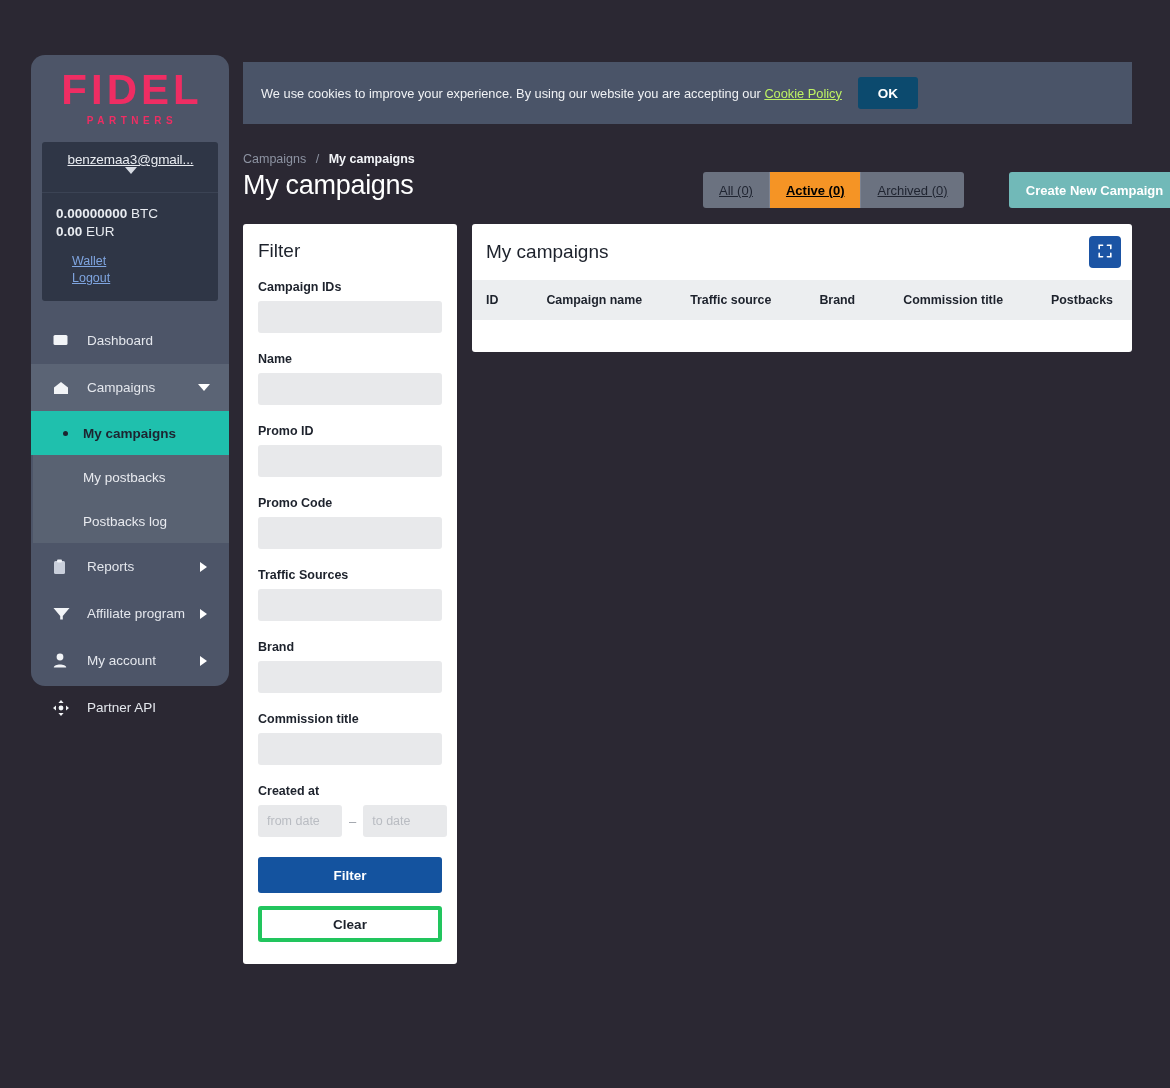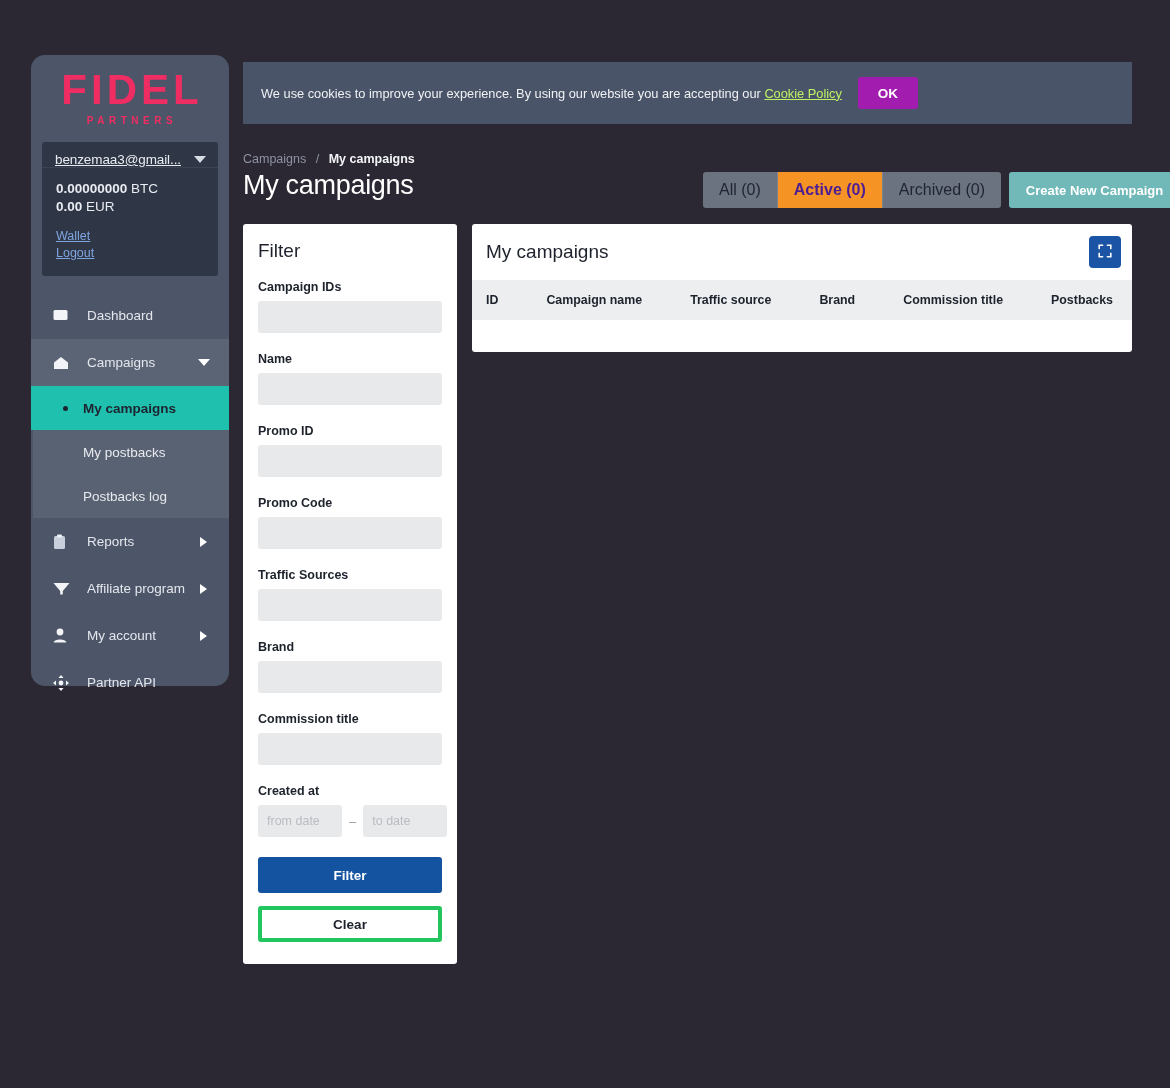--- a/index.html
+++ b/index.html
@@ -53,23 +53,24 @@
   .userbox {
     margin: 8px 11px 0 11px;
     background: #2f3646;
     border-radius: 3px;
     padding: 0;
   }
   .userbox-head {
     display: flex;
     align-items: center;
     justify-content: space-between;
-    padding: 10px 12px 0 13px;
+    padding: 10px 12px 18px 13px;
     border-bottom: 1px solid #3b4354;
     cursor: pointer;
+    flex-direction: column;
   }
   .user-email {
     font-size: 13.5px;
     color: #e9ecf1;
     text-decoration: underline;
     letter-spacing: -0.1px;
   }
   .caret-down {
     width: 0; height: 0;
     border-left: 6px solid transparent;
@@ -88,20 +89,21 @@
   .bal-num { font-weight: 700; }
   .bal-cur { font-weight: 400; }
   .userlinks { padding: 8px 14px 13px 14px; }
   .userlink {
     display: block;
     font-size: 12.5px;
     color: #7fa5e0;
     text-decoration: underline;
     margin-bottom: 3px;
     cursor: pointer;
+    margin-left: 16px;
   }
 
   .nav { margin-top: 16px; }
   .nav-item {
     display: flex;
     align-items: center;
     height: 47px;
     padding-left: 22px;
     color: #e4e7ed;
     font-size: 13.5px;
@@ -177,21 +179,21 @@
     font-size: 12.8px;
     color: #f0f2f5;
   }
   .cookie-link {
     color: #bef264;
     text-decoration: underline;
     cursor: pointer;
   }
   .cookie-ok {
     margin-left: 16px;
-    background: #a21caf;
+    background: #0c4a6e;
     color: #ffffff;
     border: none;
     border-radius: 3px;
     width: 60px;
     height: 32px;
     font-size: 13.5px;
     font-weight: 600;
     cursor: pointer;
     font-family: "Liberation Sans", sans-serif;
   }
@@ -223,29 +225,30 @@
     background: #6b7280;
     border-radius: 3px;
     overflow: hidden;
     height: 36px;
   }
   .tab {
     display: flex;
     align-items: center;
     justify-content: center;
     padding: 8px 16px;
-    font-size: 16px;
+    font-size: 13px;
     color: #1f2430;
     cursor: pointer;
     border-right: 1px solid #7b8291;
+    text-decoration: underline;
   }
   .tab:last-child { border-right: none; }
   .tab.active {
     background: #f59425;
-    color: #4c1d95;
+    color: #000000;
     font-weight: 600;
     text-align: right;
   }
 
   .create-btn {
     position: absolute;
     left: 961px; top: 172px;
     width: 171px; height: 36px;
     background: #71b9b8;
     color: #ffffff;

